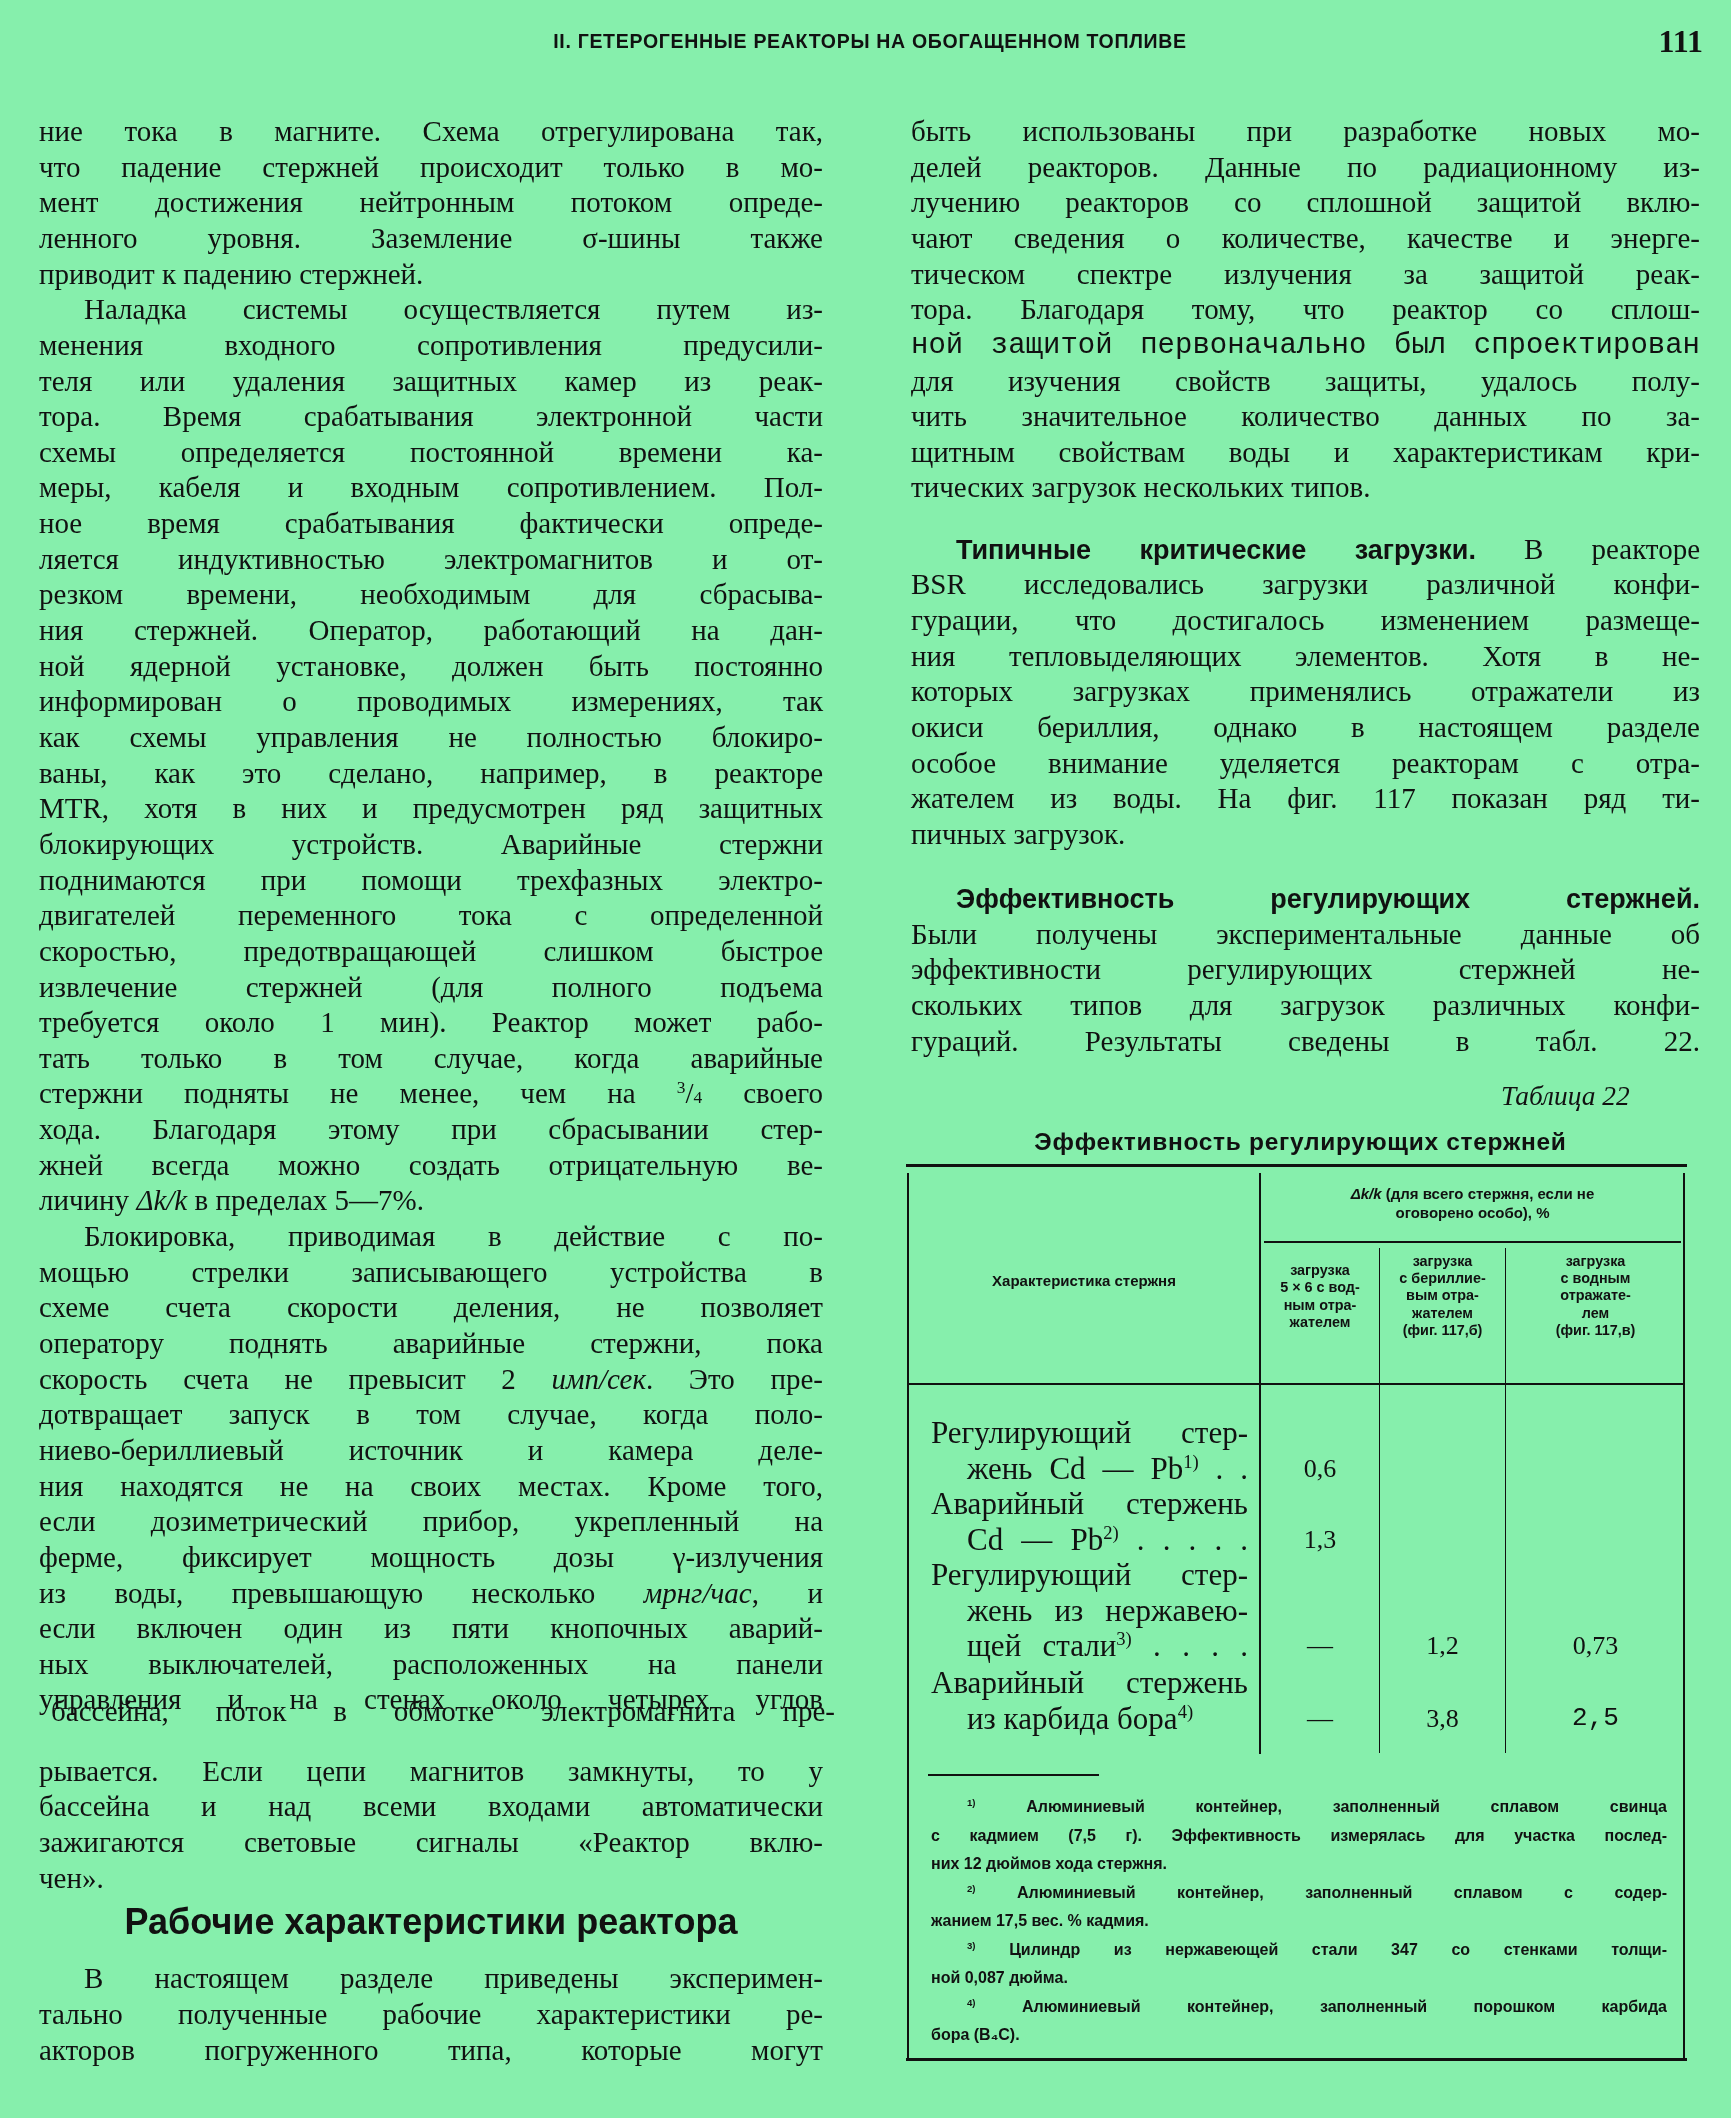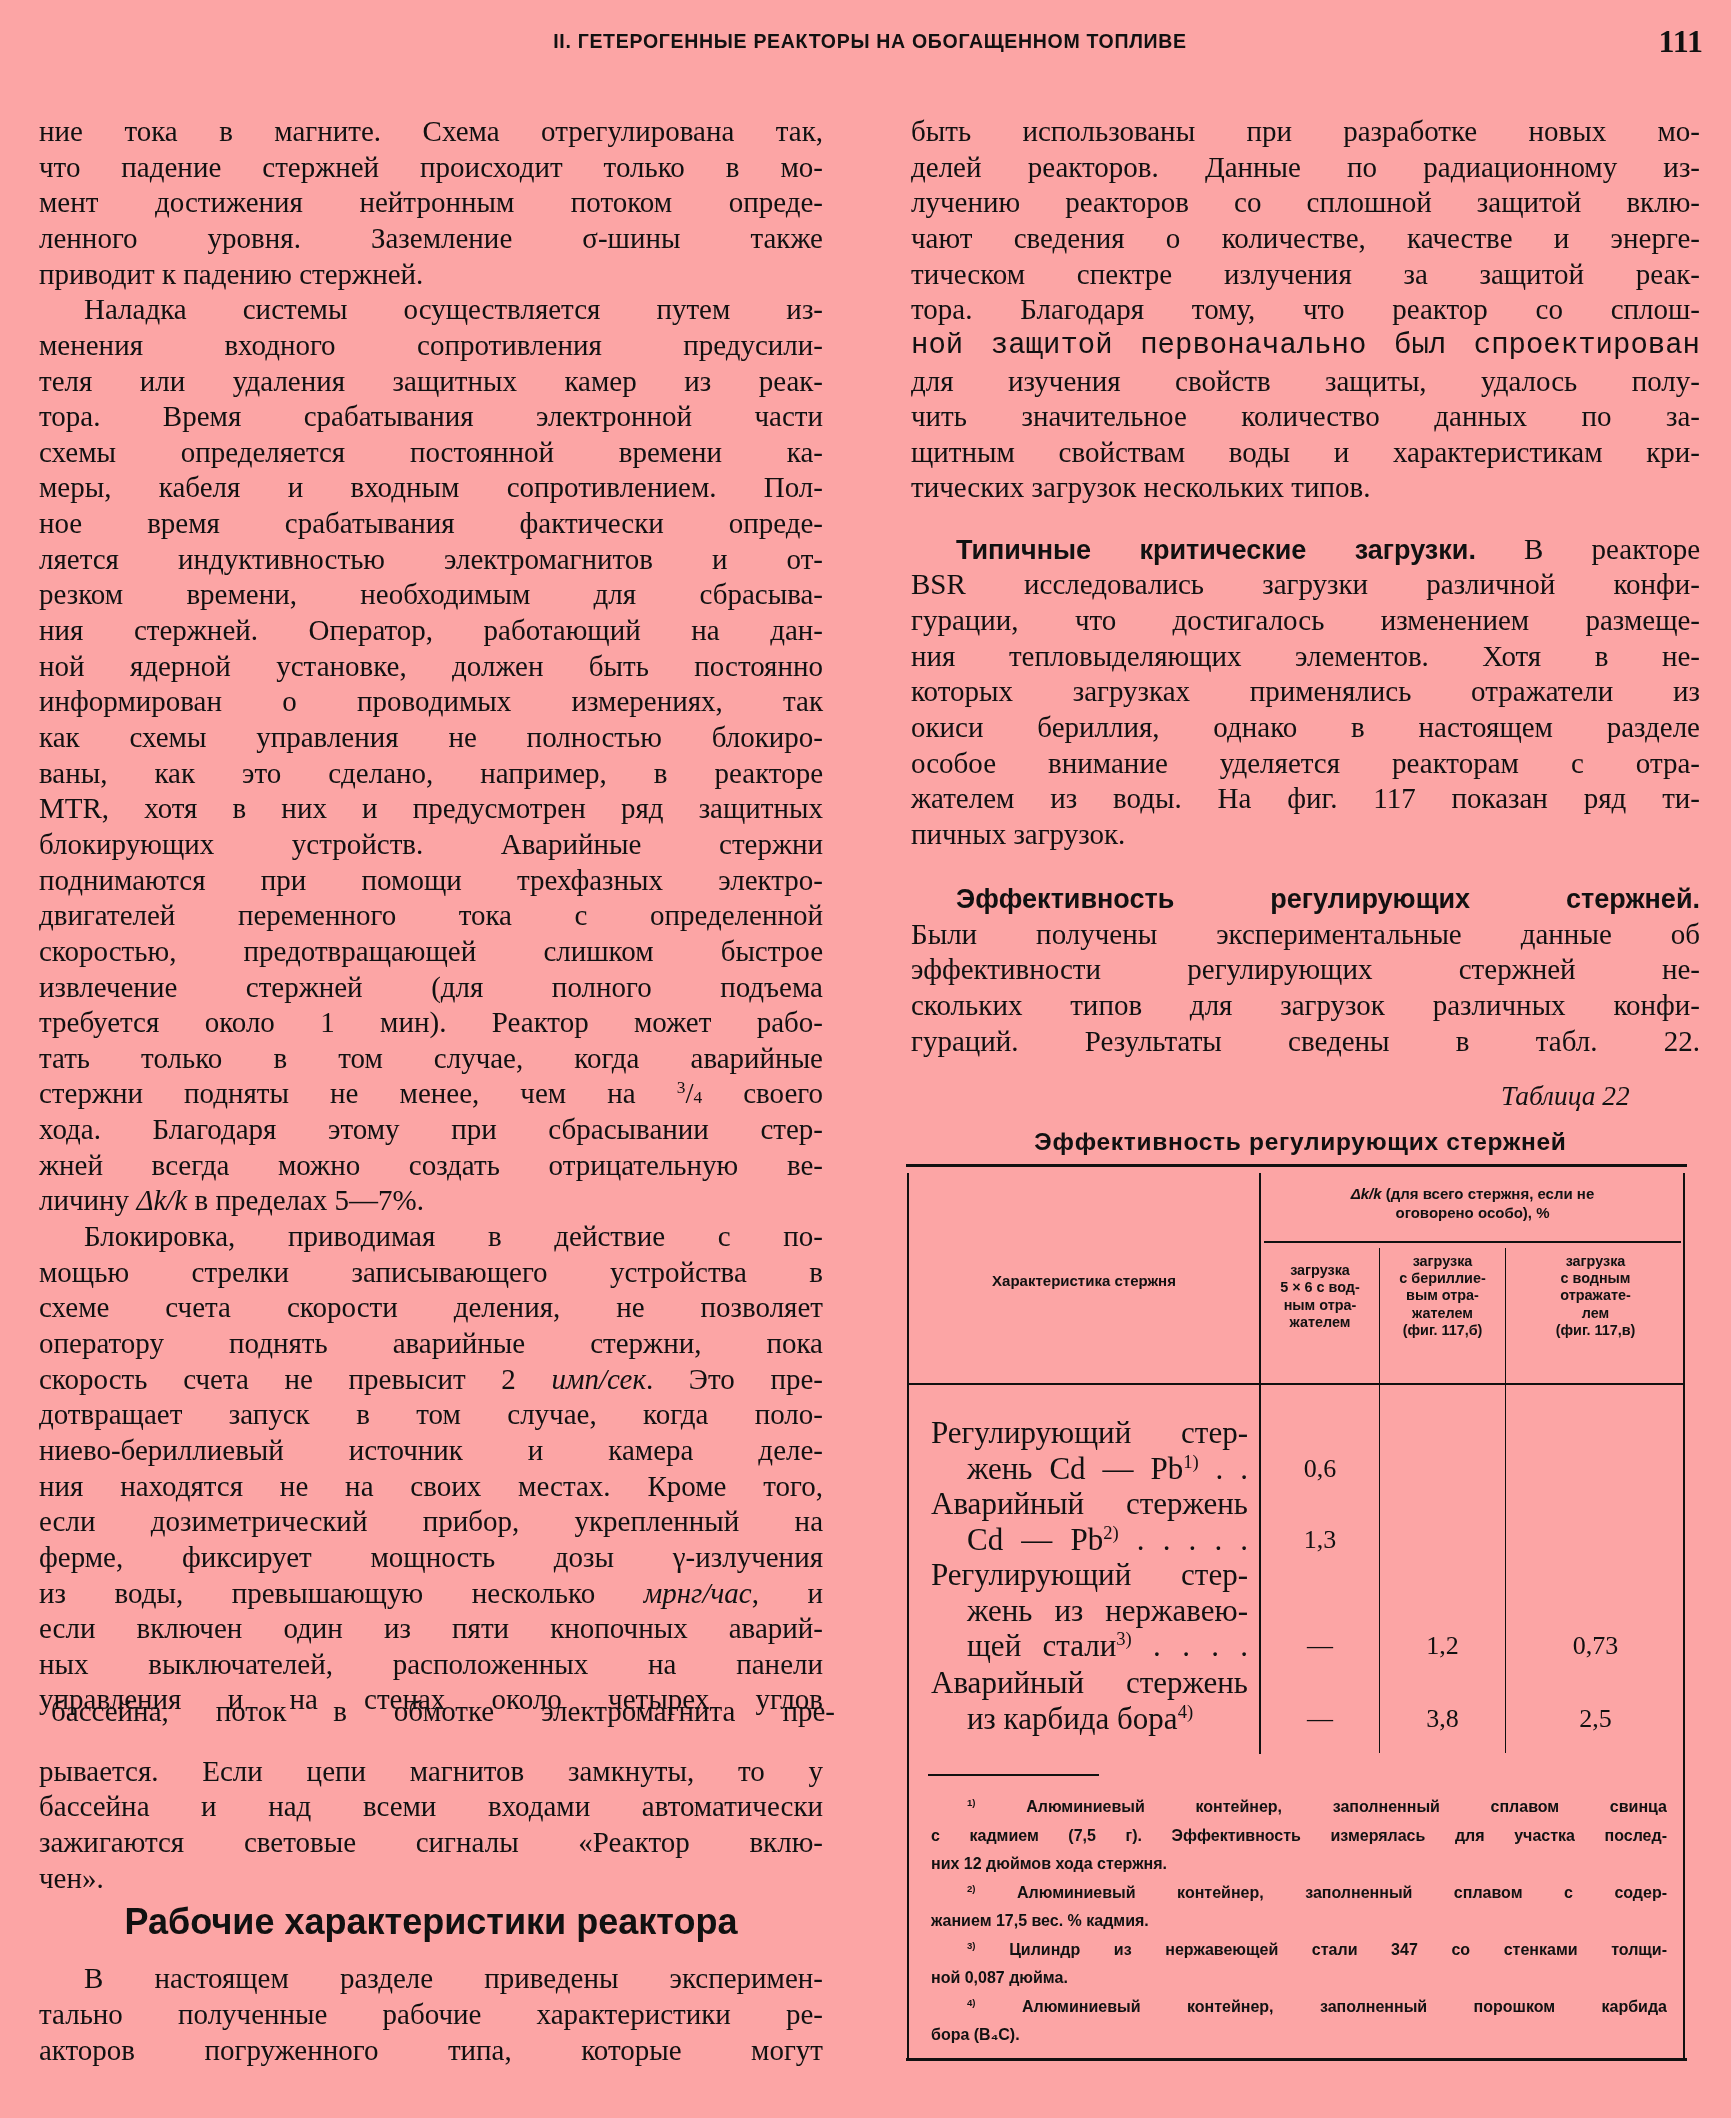--- a/index.html
+++ b/index.html
@@ -1,16 +1,16 @@
 <!DOCTYPE html>
 <html style="font-size:11.5px"><head>
 <meta charset="utf-8">
 <style>
   html, body { margin:0; padding:0; background:#ffffff; }
-  #page { position:relative; width:1732px; height:2119px; background:#fca5a5; color:#111111; overflow:hidden; font-family:"Liberation Serif", serif; }
+  #page { position:relative; width:1732px; height:2119px; background:#86efac; color:#111111; overflow:hidden; font-family:"Liberation Serif", serif; }
   .runhead { position:absolute; top:30px; left:455px; width:830px; font-family:"Liberation Sans", sans-serif; font-weight:bold; font-size:19.5px; letter-spacing:0.7px; text-align:center; white-space:nowrap; }
   .pagenum { position:absolute; top:23px; left:1638px; width:65px; text-align:right; font-family:"Liberation Serif", serif; font-weight:bold; font-size:32px; }
   .ln { position:absolute; height:35px; line-height:35px; font-size:29px; white-space:nowrap; text-align:justify; text-align-last:justify; }
   .ln.last { text-align-last:left; }
   .ln.indent { padding-left:45px; box-sizing:border-box; }
   .L { left:39px; width:784px; }
   .R { left:911px; width:789px; }
   .heading { position:absolute; left:39px; width:784px; text-align:center; font-family:"Liberation Sans", sans-serif; font-weight:bold; font-size:36px; line-height:35px; }
   .runin { font-family:"Liberation Sans", sans-serif; font-weight:bold; font-size:27px; }
   .it { font-style:italic; }
@@ -184,21 +184,21 @@
           <div class="rowlbl ind" style="top: 1628px;"><span>щей стали</span><span class="sup">3)</span><span> . . . .</span></div>
           <div class="cell" style="left: 1261px; width: 118px; top: 1628px;">—</div>
           <div class="cell" style="left: 1380px; width: 125px; top: 1628px;">1,2</div>
           <div class="cell" style="left: 1507px; width: 177px; top: 1628px;">0,73</div>
         </div>
         <div>
           <div class="rowlbl" style="top: 1665px;">Аварийный стержень</div>
           <div class="rowlbl ind" style="top: 1701px; text-align-last: left;"><span>из карбида бора</span><span class="sup">4)</span><span></span></div>
           <div class="cell" style="left: 1261px; width: 118px; top: 1701px;">—</div>
           <div class="cell" style="left: 1380px; width: 125px; top: 1701px;">3,8</div>
-          <div class="cell" style="left: 1507px; width: 177px; top: 1701px;">2,5</div>
+          <div class="cell" style="left: 1507px; width: 177px; top: 1701px; font-family: Liberation Mono, monospace;">2,5</div>
         </div>
       </div>
     <div id="footnotes">
         <div>
           <div class="fn ind" style="top: 1792px;"><span class="sup">1)</span><span> Алюминиевый контейнер, заполненный сплавом свинца</span></div>
           <div class="fn" style="top: 1821px;">с кадмием (7,5 г). Эффективность измерялась для участка послед-</div>
           <div class="fn last" style="top: 1849px;">них 12 дюймов хода стержня.</div>
         </div>
         <div>
           <div class="fn ind" style="top: 1878px;"><span class="sup">2)</span><span> Алюминиевый контейнер, заполненный сплавом с содер-</span></div>

